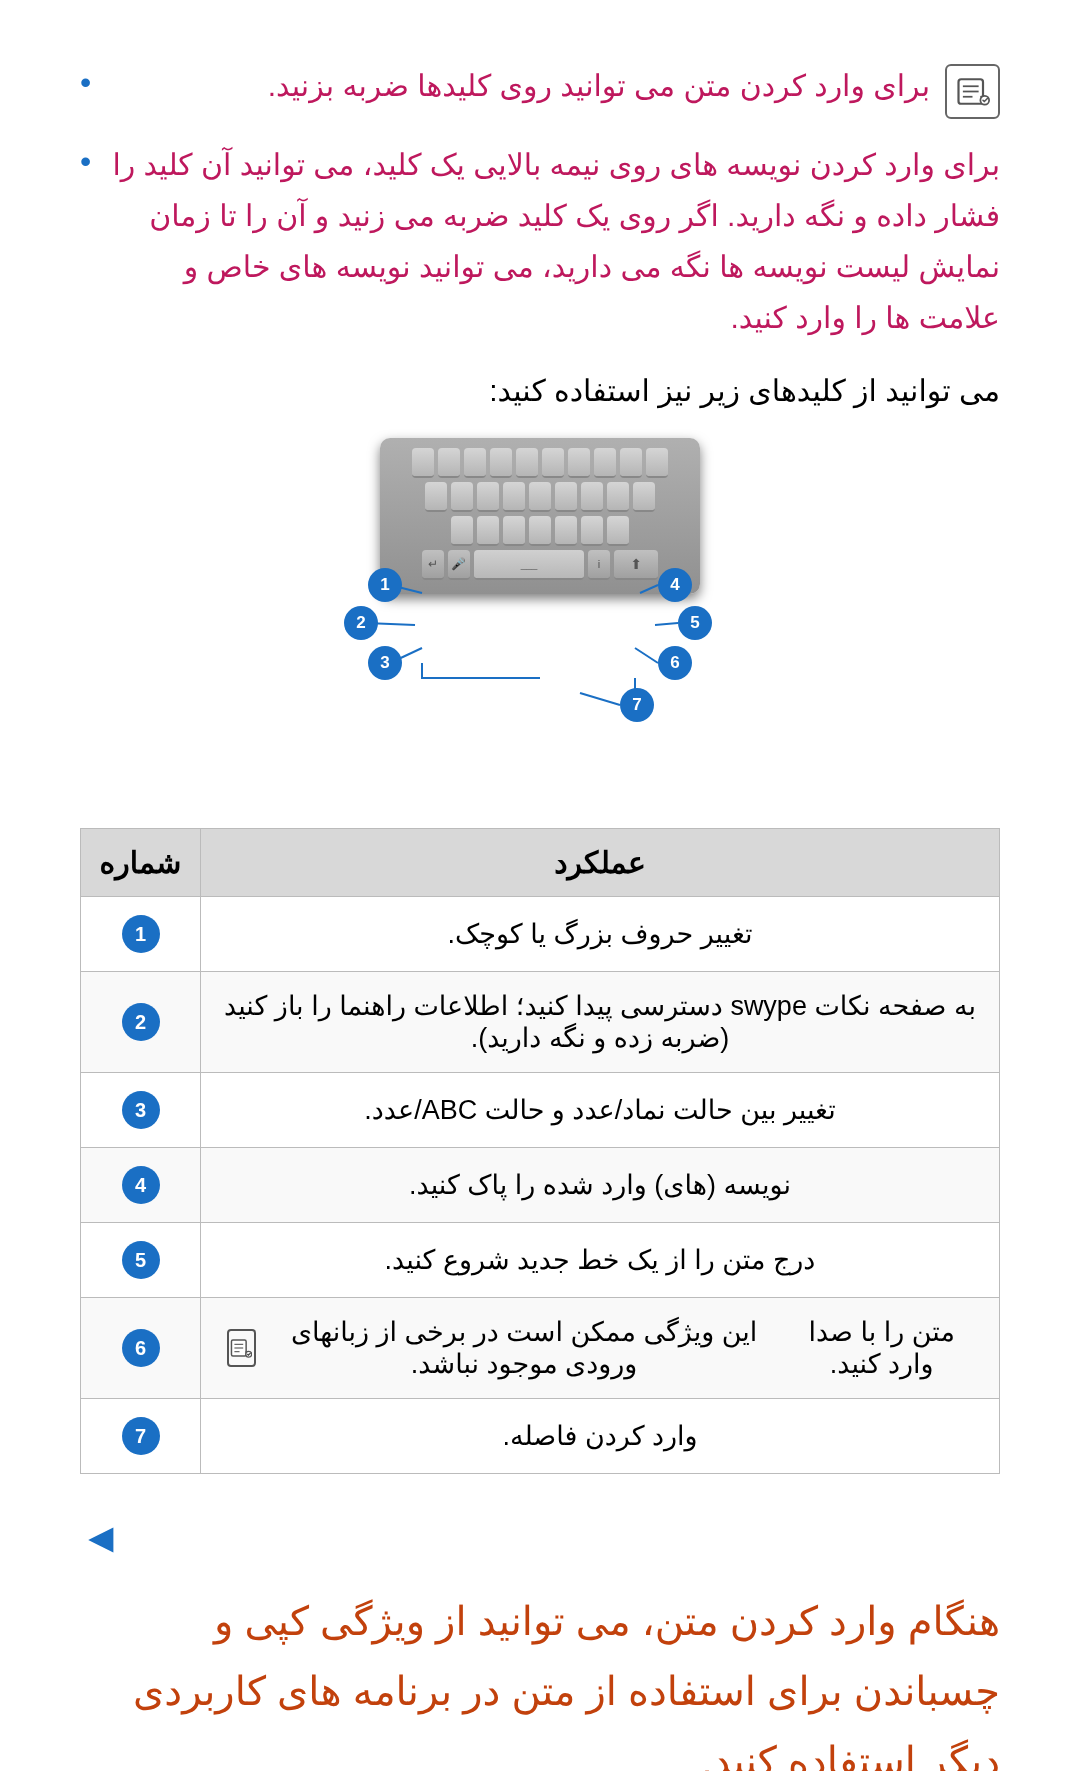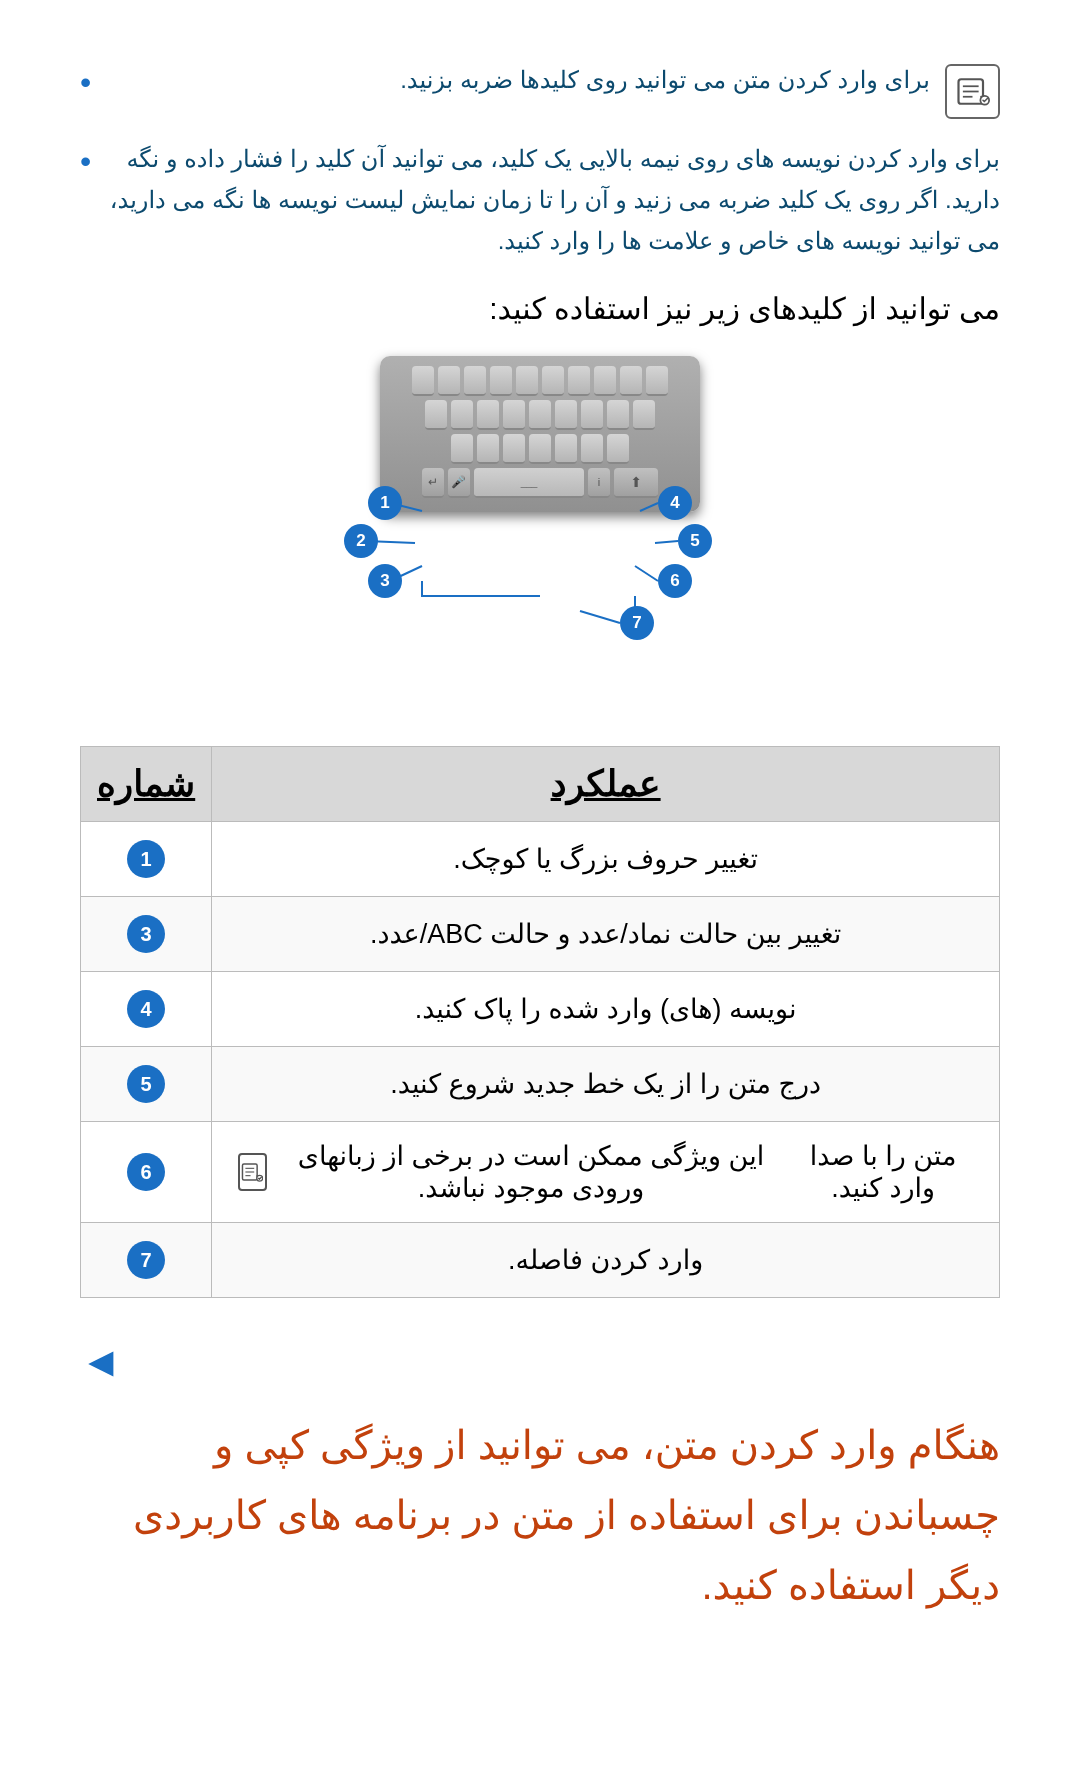--- a/index.html
+++ b/index.html
@@ -31,23 +31,23 @@
 
     .bullet-item {
       display: flex;
       align-items: flex-start;
       margin-bottom: 20px;
       gap: 15px;
       justify-content: flex-end;
     }
 
     .bullet-item-text {
-      font-size: 24px;
+      font-size: 30px;
       line-height: 1.7;
-      color: #0c4a6e;
+      color: #be185d;
       text-align: right;
       flex: 1;
     }
 
     .bullet-dot {
       color: #1a6fc4;
       font-size: 32px;
       margin-top: 4px;
       flex-shrink: 0;
     }
@@ -79,25 +79,24 @@
     .function-table {
       width: 100%;
       border-collapse: collapse;
       margin: 40px 0;
     }
 
     .function-table th {
       background: #d8d8d8;
       border: 1px solid #bbb;
       padding: 16px 16px;
-      font-size: 36px;
+      font-size: 30px;
       text-align: center;
       font-weight: bold;
       color: #000;
-      text-decoration: underline;
     }
 
     .function-table td {
       border: 1px solid #bbb;
       padding: 18px 22px;
       font-size: 27px;
       text-align: center;
       vertical-align: middle;
       color: #000;
     }
@@ -359,20 +358,28 @@
 
       <tr>
         <td>
           <span>تغییر حروف بزرگ یا کوچک.</span>
         </td>
         <td>
           <span class="num-badge">1</span>
         </td>
       </tr>
 
+      <tr>
+        <td>
+          <span>به صفحه نکات swype دسترسی پیدا کنید؛ اطلاعات راهنما را باز کنید (ضربه زده و نگه دارید).</span>
+        </td>
+        <td>
+          <span class="num-badge">2</span>
+        </td>
+      </tr>
 
       <tr>
         <td>
           <span>تغییر بین حالت نماد/عدد و حالت ABC/عدد.</span>
         </td>
         <td>
           <span class="num-badge">3</span>
         </td>
       </tr>
 

